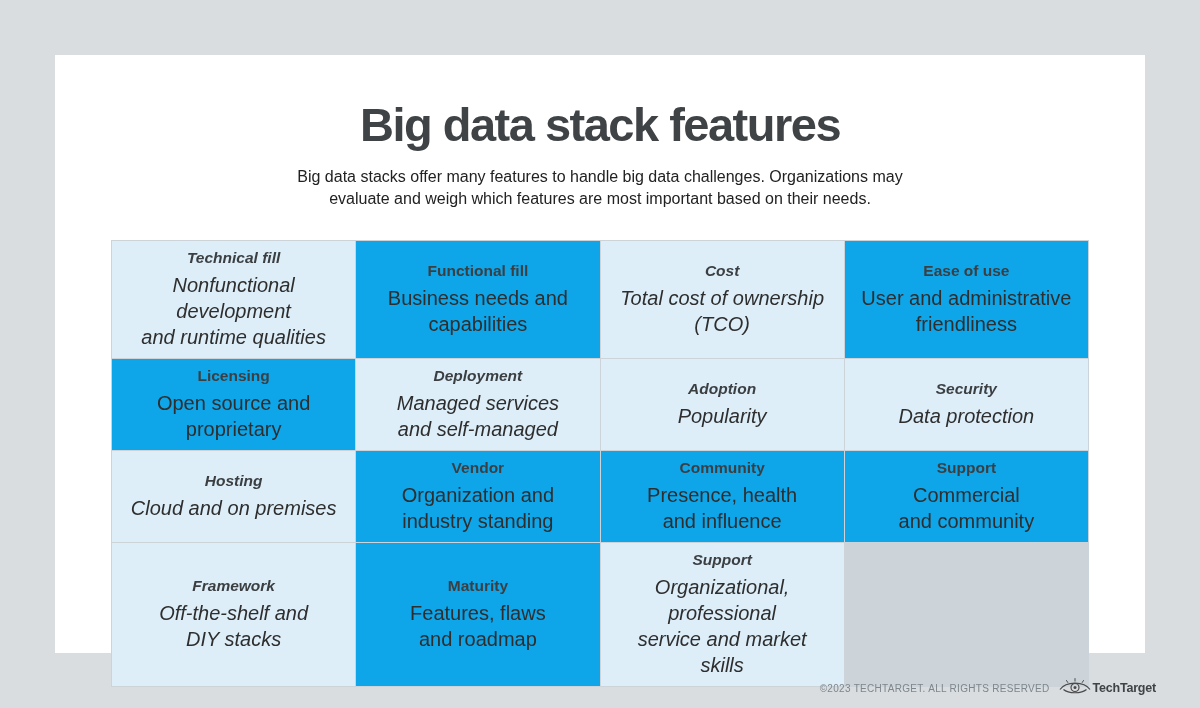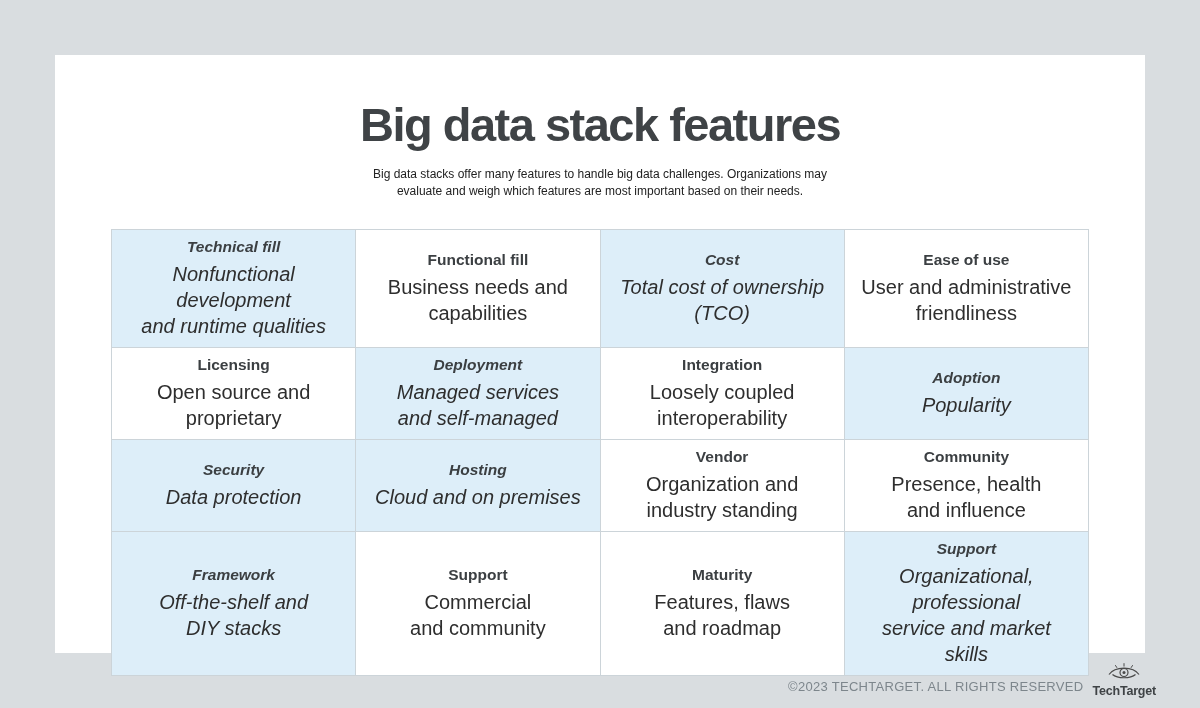--- a/index.html
+++ b/index.html
@@ -29,36 +29,36 @@
     margin: 42px 0 14px 0;
     text-align: center;
     font-size: 47px;
     font-weight: bold;
     letter-spacing: -1.5px;
     color: #3f4346;
   }
   .subtitle {
     margin: 0 0 30px 0;
     text-align: center;
-    font-size: 12px;
+    font-size: 16px;
     line-height: 1.38;
     color: #222222;
     white-space: pre-line;
   }
   .grid {
     width: 976px;
     margin: 0 auto;
     display: grid;
     grid-template-columns: repeat(4, 1fr);
     gap: 1px;
     background: #ccd4d9;
     border: 1px solid #ccd4d9;
   }
   .cell {
-    background: #ffffff;
+    background: #0ea5e9;
     min-height: 91px;
     display: flex;
     flex-direction: column;
     align-items: center;
     justify-content: center;
     text-align: center;
     padding: 8px 14px;
     box-sizing: border-box;
   }
   .cell.blue { background: #ddeef9; font-style: italic; }
@@ -76,29 +76,28 @@
   }
   .footer {
     position: absolute;
     right: 44px;
     bottom: 10px;
     display: flex;
     align-items: flex-end;
     gap: 9px;
   }
   .copyright {
-    font-size: 13px;
+    font-size: 10px;
     letter-spacing: 0.3px;
     color: #7d868c;
     margin-bottom: 4px;
     text-transform: uppercase;
   }
   .brand {
     display: flex;
-    flex-direction: column;
     align-items: center;
   }
   .brand-text {
     font-size: 12.5px;
     font-weight: bold;
     letter-spacing: -0.2px;
     color: #3f4346;
     margin-top: 1px;
   }
 </style>
@@ -137,25 +136,20 @@
       <div class="cell">
         <div class="cell-title">Licensing</div>
         <div class="cell-desc">Open source and
 proprietary</div>
       </div>
       <div class="cell blue">
         <div class="cell-title">Deployment</div>
         <div class="cell-desc">Managed services
 and self-managed</div>
       </div>
-      <div class="cell">
-        <div class="cell-title">Integration</div>
-        <div class="cell-desc">Loosely coupled
-interoperability</div>
-      </div>
       <div class="cell blue">
         <div class="cell-title">Adoption</div>
         <div class="cell-desc">Popularity</div>
       </div>
 
       <div class="cell blue">
         <div class="cell-title">Security</div>
         <div class="cell-desc">Data protection</div>
       </div>
       <div class="cell blue">
@@ -166,29 +160,29 @@
         <div class="cell-title">Vendor</div>
         <div class="cell-desc">Organization and
 industry standing</div>
       </div>
       <div class="cell">
         <div class="cell-title">Community</div>
         <div class="cell-desc">Presence, health
 and influence</div>
       </div>
 
+      <div class="cell">
+        <div class="cell-title">Support</div>
+        <div class="cell-desc">Commercial
+and community</div>
+      </div>
       <div class="cell blue">
         <div class="cell-title">Framework</div>
         <div class="cell-desc">Off-the-shelf and
 DIY stacks</div>
-      </div>
-      <div class="cell">
-        <div class="cell-title">Support</div>
-        <div class="cell-desc">Commercial
-and community</div>
       </div>
       <div class="cell">
         <div class="cell-title">Maturity</div>
         <div class="cell-desc">Features, flaws
 and roadmap</div>
       </div>
       <div class="cell blue">
         <div class="cell-title">Support</div>
         <div class="cell-desc">Organizational, professional
 service and market skills</div>

